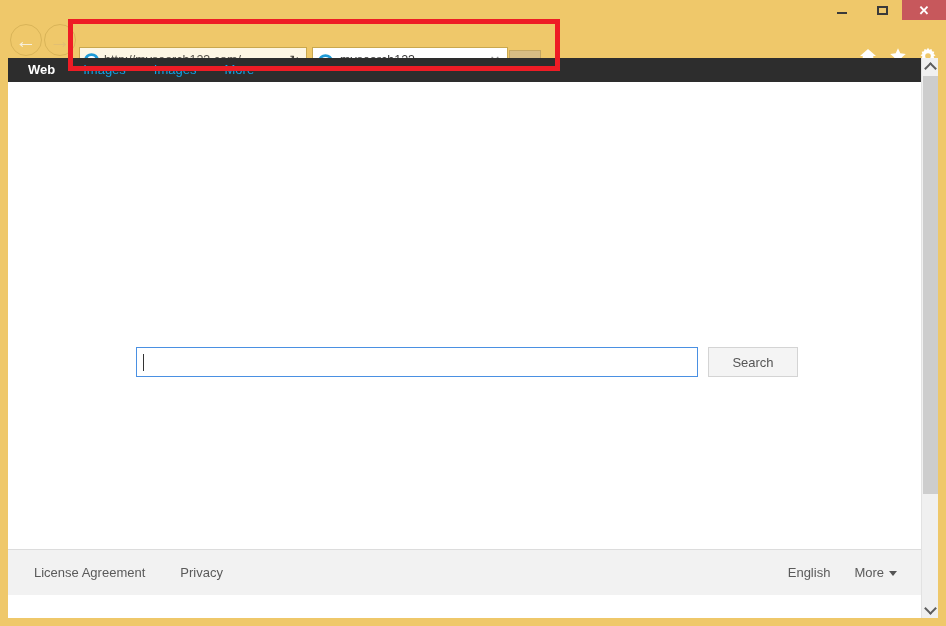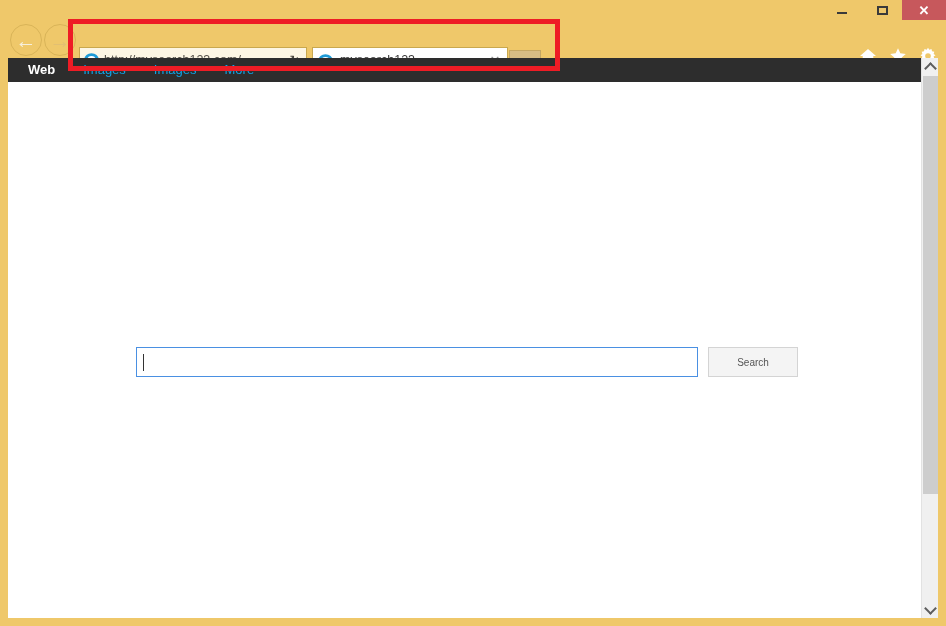--- a/index.html
+++ b/index.html
@@ -300,21 +300,21 @@
   #searchbtn {
     margin-left: 10px;
     width: 90px;
     height: 30px;
     border: 1px solid #d4d4d4;
     background: #f4f4f4;
     box-sizing: border-box;
     display: flex;
     align-items: center;
     justify-content: center;
-    font-size: 10px;
+    font-size: 13px;
     color: #555;
   }
 
   #footer {
     position: absolute;
     left: 0;
     bottom: 0;
     width: 913px;
     height: 46px;
     background: #f2f2f2;
@@ -483,20 +483,30 @@
     <div id="pagebody">
 
 
       <div id="searchrow">
         <div id="searchinput" title="">
           <span id="caret"></span>
         </div>
         <div id="searchbtn">Search</div>
       </div>
 
+      <div id="footer">
+        <div class="foot-left">
+          <span class="footlink">License Agreement</span>
+          <span class="footlink">Privacy</span>
+        </div>
+        <div class="foot-right">
+          <span class="footlink">English</span>
+          <span class="footlink"><span>More</span><span class="caret-down"></span></span>
+        </div>
+      </div>
     </div>
 
     <div id="scrollbar">
       <div class="sb-arrow">
         <span class="chev up"></span>
       </div>
       <div id="sb-thumb"></div>
       <div class="sb-arrow bottom">
         <span class="chev down"></span>
       </div>

